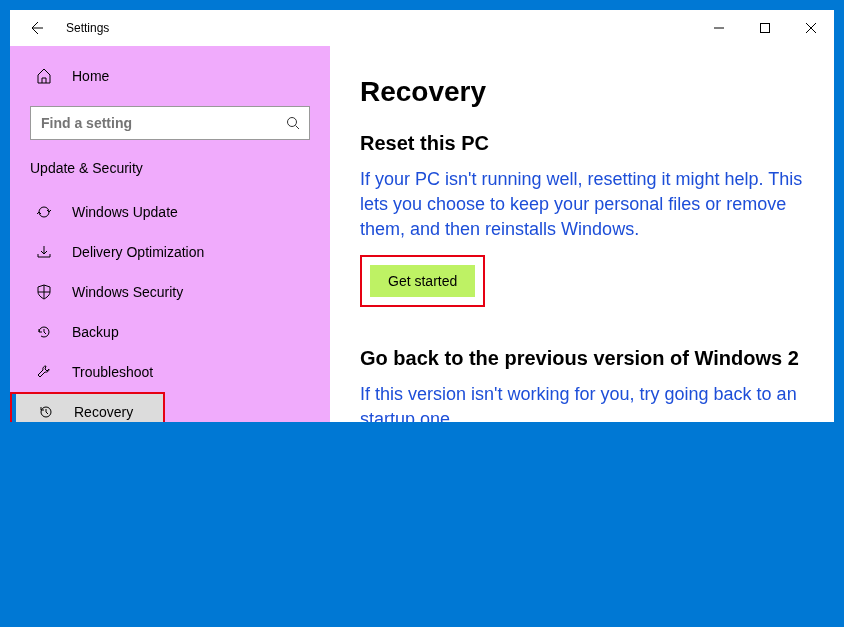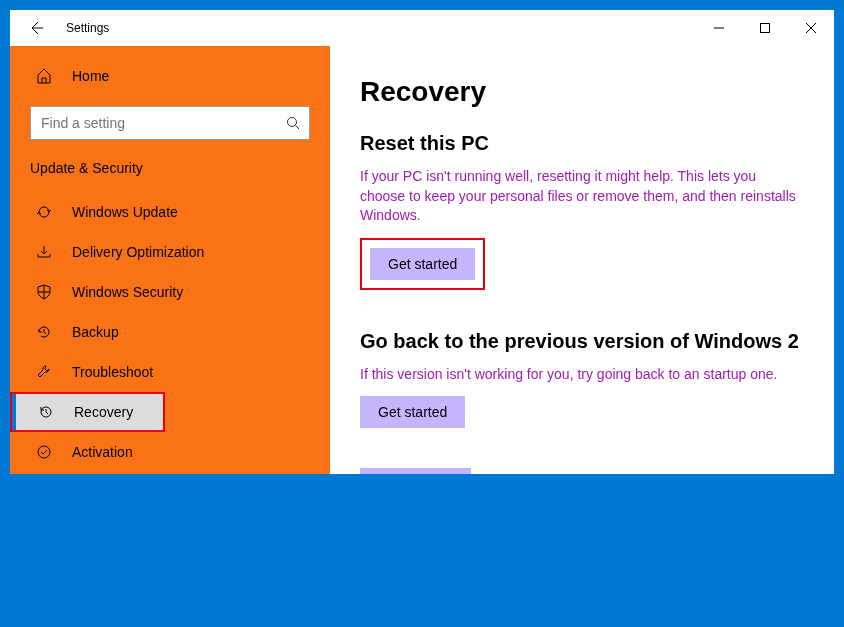--- a/index.html
+++ b/index.html
@@ -9,21 +9,21 @@
     background: #0078d4;
     width: 844px;
     height: 627px;
     overflow: hidden;
   }
   .window {
     position: absolute;
     top: 10px;
     left: 10px;
     width: 824px;
-    height: 464px;
+    height: 412px;
     background: #ffffff;
     display: flex;
     flex-direction: column;
   }
   .titlebar {
     height: 36px;
     display: flex;
     align-items: center;
     padding: 0 0 0 18px;
     font-size: 12px;
@@ -51,21 +51,21 @@
     justify-content: center;
     cursor: pointer;
   }
   .body {
     flex: 1;
     display: flex;
     overflow: hidden;
   }
   .sidebar {
     width: 320px;
-    background: #f97316;
+    background: #f0abfc;
     border: none;
     padding-top: 10px;
     overflow-y: auto;
   }
   .sidebar .home-row, .sidebar .nav-item {
     display: flex;
     align-items: center;
     height: 40px;
     padding: 0 0 0 24px;
     font-size: 14px;
@@ -85,20 +85,21 @@
     margin: 10px 20px 16px 20px;
   }
   .search-box {
     width: 100%;
     height: 34px;
     border: 1px solid #999;
     background: #fff;
     padding: 0 36px 0 10px;
     font-size: 14px;
     position: relative;
+    font-weight: bold;
   }
   .search-container {
     position: relative;
   }
   .search-container .search-icon {
     position: absolute;
     right: 10px;
     top: 50%;
     transform: translateY(-50%);
     color: #333;
@@ -137,28 +138,28 @@
     margin: 0 0 24px 0;
     color: #000;
   }
   .main h2 {
     font-size: 20px;
     font-weight: 700;
     margin: 0 0 12px 0;
     color: #000;
   }
   .main p {
-    font-size: 14px;
+    font-size: 18px;
     line-height: 1.4;
     margin: 12px 0 12px 0;
-    color: #a21caf;
+    color: #1d4ed8;
   }
   .btn {
     display: inline-block;
-    background: #c4b5fd;
+    background: #bef264;
     border: none;
     padding: 8px 18px;
     font-size: 14px;
     font-family: inherit;
     cursor: pointer;
     color: #000;
   }
   .section-block {
     margin-bottom: 40px;
   }

